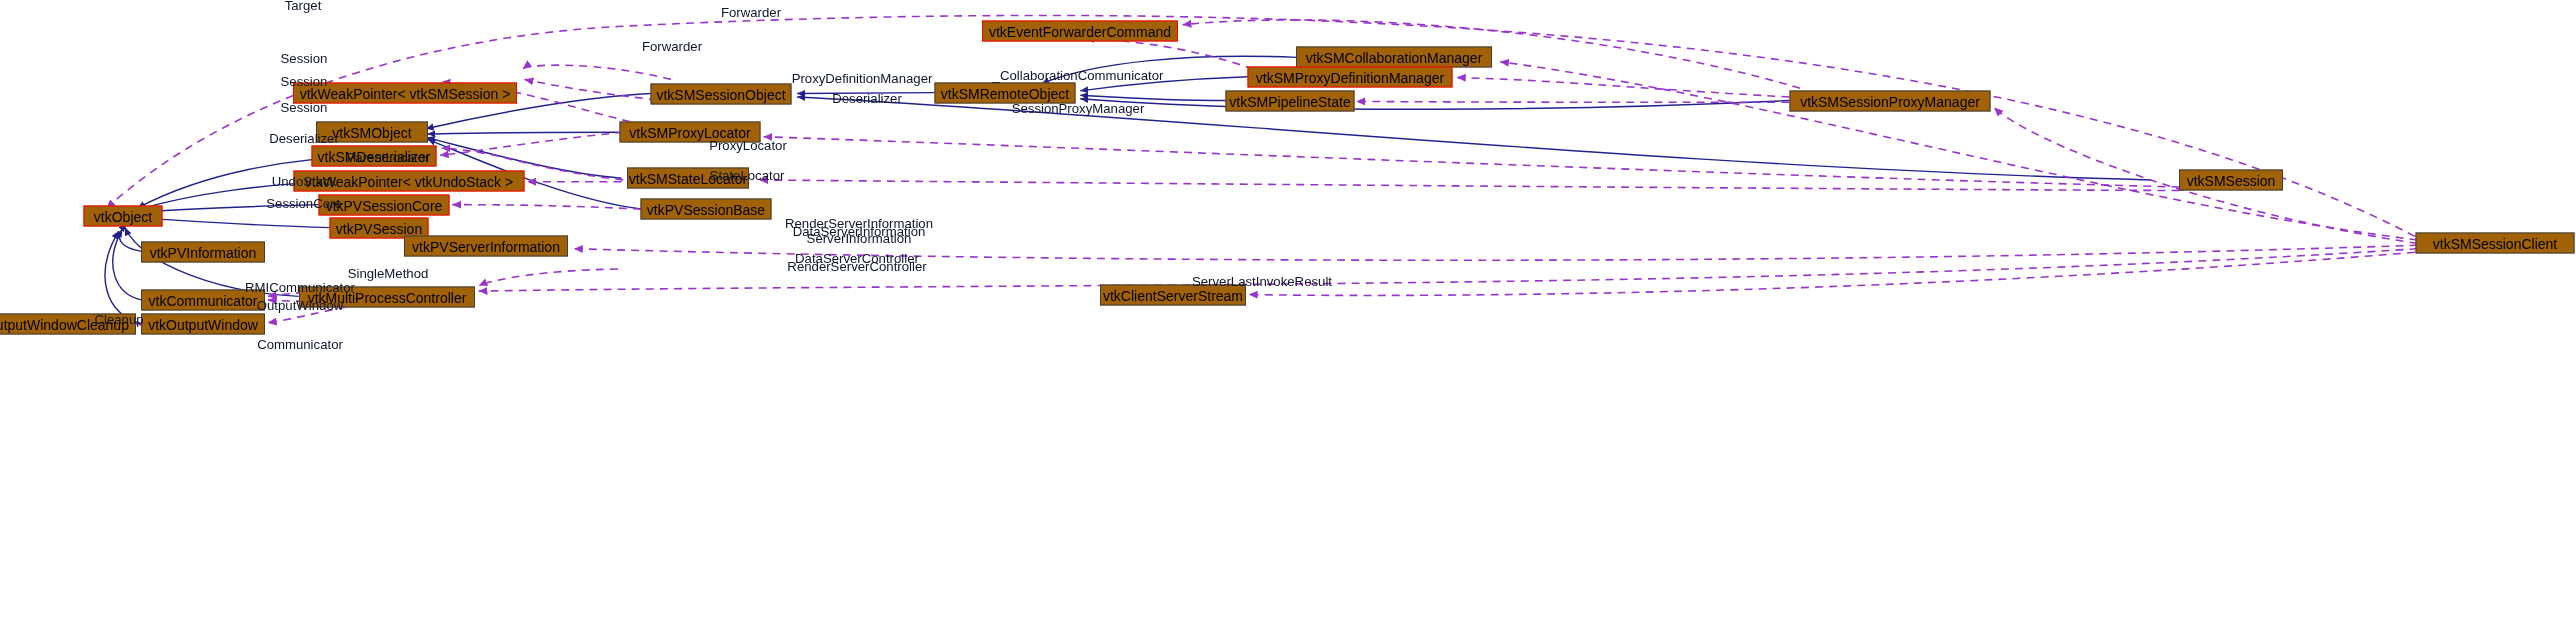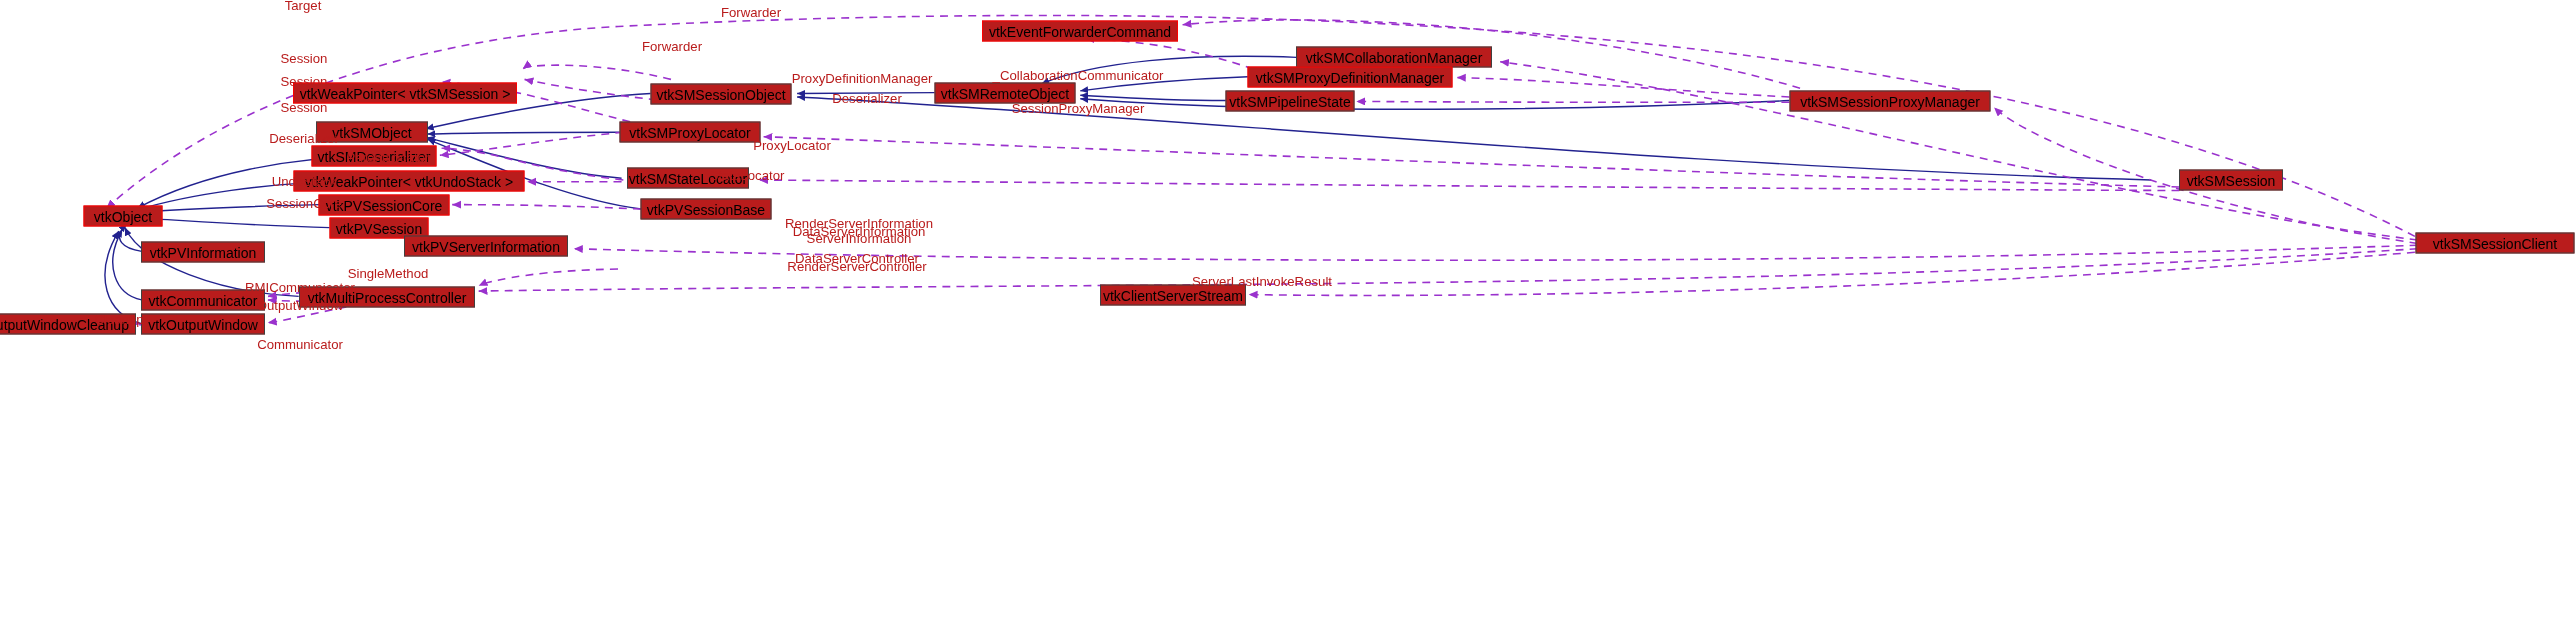--- a/index.html
+++ b/index.html
@@ -28,40 +28,40 @@
   .node {
     position: absolute;
     box-sizing: border-box;
     display: flex;
     align-items: center;
     justify-content: center;
     white-space: nowrap;
     font-size: 14px;
     line-height: 1;
     color: #000000;
-    background: #b91c1c;
+    background: #a16207;
     padding: 0 7px;
     height: 21px;
     transform: translate(-50%, -50%);
   }
   .node.plain {
     border: 0.9px solid #404040;
   }
   .node.thick {
     border: 1.8px solid #404040;
     text-align: right;
   }
   .node.red {
     border: 0.9px solid #ff0000;
   }
   .edge-label {
     position: absolute;
     font-size: 13.2px;
     line-height: 1.15;
-    color: #b91c1c;
+    color: #0f172a;
     white-space: pre;
     transform: translate(-50%, -50%);
     text-align: center;
     background: transparent;
   }
 </style>
 </head>
 <body>
 
 <div id="diagram">
@@ -234,21 +234,21 @@
   <div class="edge-label" style="left:751px; top:13.2px;">Forwarder</div>
   <div class="edge-label" style="left:672px; top:47px;">Forwarder</div>
   <div class="edge-label" style="left:304px; top:59px;">Session</div>
   <div class="edge-label" style="left:304px; top:82px;">Session</div>
   <div class="edge-label" style="left:304px; top:108px;">Session</div>
   <div class="edge-label" style="left:1078px; top:76px;">_CollaborationCommunicator</div>
   <div class="edge-label" style="left:862px; top:79px;">ProxyDefinitionManager</div>
   <div class="edge-label" style="left:867px; top:99px;">Deserializer</div>
   <div class="edge-label" style="left:1078px; top:109px;">SessionProxyManager</div>
   <div class="edge-label" style="left:304px; top:139px;">Deserializer</div>
-  <div class="edge-label" style="left:748px; top:146px;margin-left:44px;">ProxyLocator</div>
+  <div class="edge-label" style="left:748px; top:146px;">ProxyLocator</div>
   <div class="edge-label" style="left:388px; top:158px;">ParentLocator</div>
   <div class="edge-label" style="left:747px; top:176px;">StateLocator</div>
   <div class="edge-label" style="left:304px; top:182px;">UndoStack</div>
   <div class="edge-label" style="left:304px; top:204px;">SessionCore</div>
   <div class="edge-label" style="left:859px; top:224px;">RenderServerInformation</div>
   <div class="edge-label" style="left:859px; top:232px;">DataServerInformation</div>
   <div class="edge-label" style="left:859px; top:239px;">ServerInformation</div>
   <div class="edge-label" style="left:857px; top:259px;">DataServerController</div>
   <div class="edge-label" style="left:857px; top:267px;">RenderServerController</div>
   <div class="edge-label" style="left:388px; top:274px;">SingleMethod</div>

